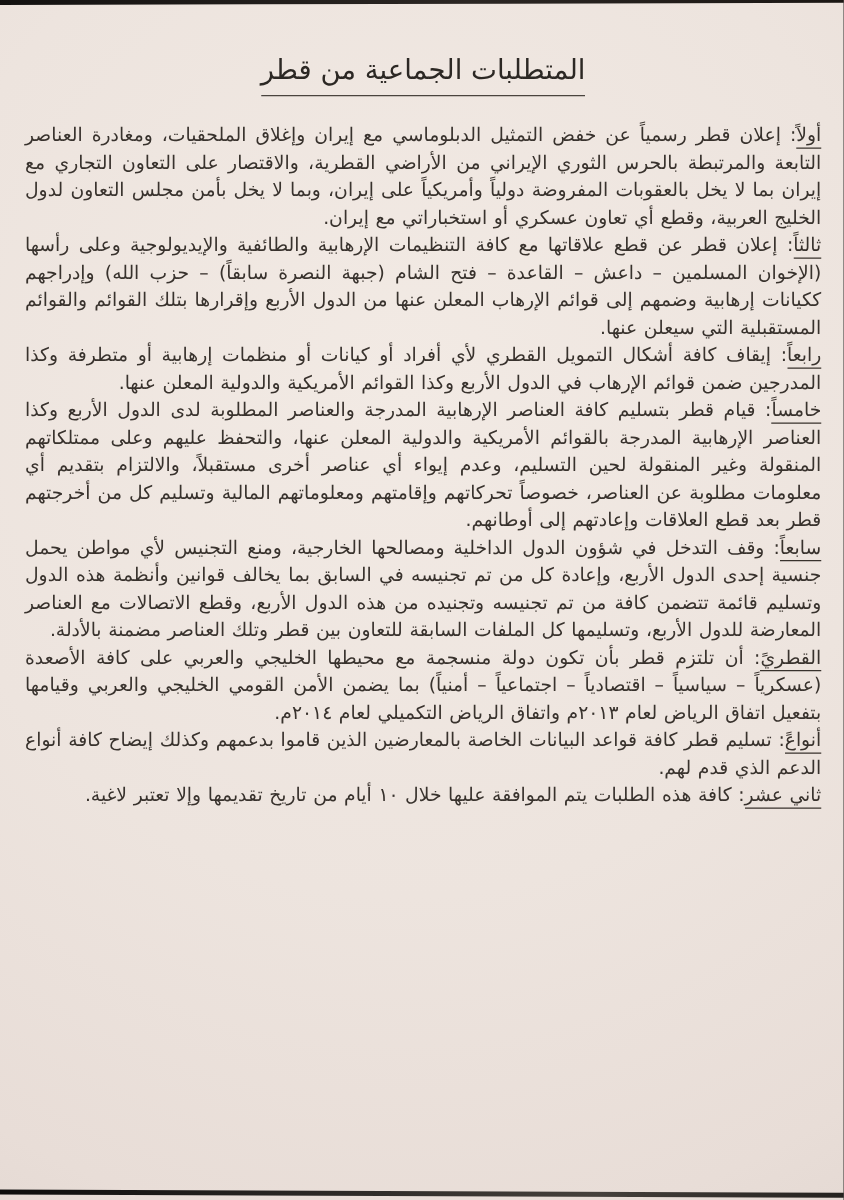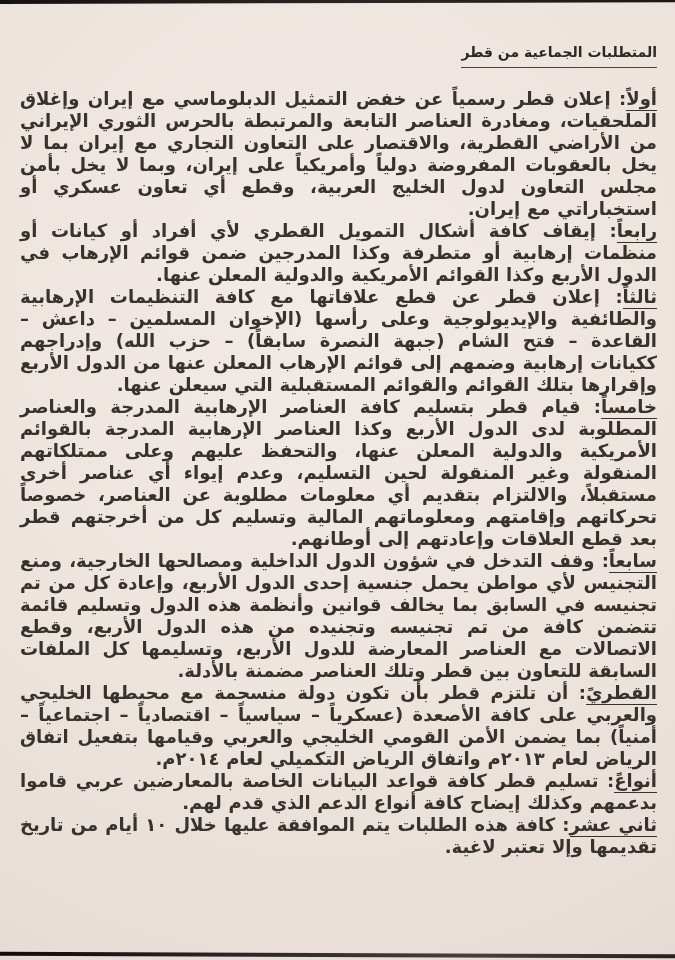--- a/index.html
+++ b/index.html
@@ -52,33 +52,34 @@
     top: 0;
     left: 0;
     right: 0;
     bottom: 0;
     padding: 44px 18px 0 20px;
     direction: rtl;
     color: #39332e;
   }
   .title {
     margin: 0 0 20px 0;
-    font-size: 14px;
-    font-weight: bold;
+    text-align: center;
+    font-size: 22px;
+    font-weight: normal;
     color: #2c2824;
   }
   .title-text {
     display: inline-block;
     border-bottom: 1.4px solid #4a443e;
     padding-bottom: 7px;
   }
   .demand {
     margin: 0;
-    font-size: 18px;
-    font-weight: bold;
+    font-size: 15px;
+    font-weight: normal;
     line-height: 22px;
     text-align: justify;
     text-align-last: right;
     color: #38322d;
     word-spacing: 0.5px;
   }
   .ordinal {
     border-bottom: 1.5px solid currentColor;
     padding-bottom: 1px;
   }
@@ -87,25 +88,25 @@
 <body>
 
 <div class="photo">
   <div class="paper">
     <div class="content">
       <h1 class="title">
         <span class="title-text">المتطلبات الجماعية من قطر</span>
       </h1>
       <div class="demands">
           <p class="demand"><span class="ordinal">أولاً</span><span>: إعلان قطر رسمياً عن خفض التمثيل الدبلوماسي مع إيران وإغلاق الملحقيات، ومغادرة العناصر التابعة والمرتبطة بالحرس الثوري الإيراني من الأراضي القطرية، والاقتصار على التعاون التجاري مع إيران بما لا يخل بالعقوبات المفروضة دولياً وأمريكياً على إيران، وبما لا يخل بأمن مجلس التعاون لدول الخليج العربية، وقطع أي تعاون عسكري أو استخباراتي مع إيران.</span></p>
+          <p class="demand"><span class="ordinal">ثالثاً</span><span>: إعلان قطر عن قطع علاقاتها مع كافة التنظيمات الإرهابية والطائفية والإيديولوجية وعلى رأسها (الإخوان المسلمين – داعش – القاعدة – فتح الشام (جبهة النصرة سابقاً) – حزب الله) وإدراجهم ككيانات إرهابية وضمهم إلى قوائم الإرهاب المعلن عنها من الدول الأربع وإقرارها بتلك القوائم والقوائم المستقبلية التي سيعلن عنها.</span></p>
           <p class="demand"><span class="ordinal">رابعاً</span><span>: إيقاف كافة أشكال التمويل القطري لأي أفراد أو كيانات أو منظمات إرهابية أو متطرفة وكذا المدرجين ضمن قوائم الإرهاب في الدول الأربع وكذا القوائم الأمريكية والدولية المعلن عنها.</span></p>
-          <p class="demand"><span class="ordinal">ثالثاً</span><span>: إعلان قطر عن قطع علاقاتها مع كافة التنظيمات الإرهابية والطائفية والإيديولوجية وعلى رأسها (الإخوان المسلمين – داعش – القاعدة – فتح الشام (جبهة النصرة سابقاً) – حزب الله) وإدراجهم ككيانات إرهابية وضمهم إلى قوائم الإرهاب المعلن عنها من الدول الأربع وإقرارها بتلك القوائم والقوائم المستقبلية التي سيعلن عنها.</span></p>
           <p class="demand"><span class="ordinal">خامساً</span><span>: قيام قطر بتسليم كافة العناصر الإرهابية المدرجة والعناصر المطلوبة لدى الدول الأربع وكذا العناصر الإرهابية المدرجة بالقوائم الأمريكية والدولية المعلن عنها، والتحفظ عليهم وعلى ممتلكاتهم المنقولة وغير المنقولة لحين التسليم، وعدم إيواء أي عناصر أخرى مستقبلاً، والالتزام بتقديم أي معلومات مطلوبة عن العناصر، خصوصاً تحركاتهم وإقامتهم ومعلوماتهم المالية وتسليم كل من أخرجتهم قطر بعد قطع العلاقات وإعادتهم إلى أوطانهم.</span></p>
           <p class="demand"><span class="ordinal">سابعاً</span><span>: وقف التدخل في شؤون الدول الداخلية ومصالحها الخارجية، ومنع التجنيس لأي مواطن يحمل جنسية إحدى الدول الأربع، وإعادة كل من تم تجنيسه في السابق بما يخالف قوانين وأنظمة هذه الدول وتسليم قائمة تتضمن كافة من تم تجنيسه وتجنيده من هذه الدول الأربع، وقطع الاتصالات مع العناصر المعارضة للدول الأربع، وتسليمها كل الملفات السابقة للتعاون بين قطر وتلك العناصر مضمنة بالأدلة.</span></p>
           <p class="demand"><span class="ordinal">القطريً</span><span>: أن تلتزم قطر بأن تكون دولة منسجمة مع محيطها الخليجي والعربي على كافة الأصعدة (عسكرياً – سياسياً – اقتصادياً – اجتماعياً – أمنياً) بما يضمن الأمن القومي الخليجي والعربي وقيامها بتفعيل اتفاق الرياض لعام ٢٠١٣م واتفاق الرياض التكميلي لعام ٢٠١٤م.</span></p>
-          <p class="demand"><span class="ordinal">أنواعً</span><span>: تسليم قطر كافة قواعد البيانات الخاصة بالمعارضين عربي قاموا بدعمهم وكذلك إيضاح كافة أنواع الدعم الذي قدم لهم.</span></p>
+          <p class="demand"><span class="ordinal">أنواعً</span><span>: تسليم قطر كافة قواعد البيانات الخاصة بالمعارضين الذين قاموا بدعمهم وكذلك إيضاح كافة أنواع الدعم الذي قدم لهم.</span></p>
           <p class="demand"><span class="ordinal">ثاني عشر</span><span>: كافة هذه الطلبات يتم الموافقة عليها خلال ١٠ أيام من تاريخ تقديمها وإلا تعتبر لاغية.</span></p>
         </div>
     </div>
   </div>
   <div class="edge-top"></div>
   <div class="edge-bottom"></div>
 </div>
 
 </body></html>

